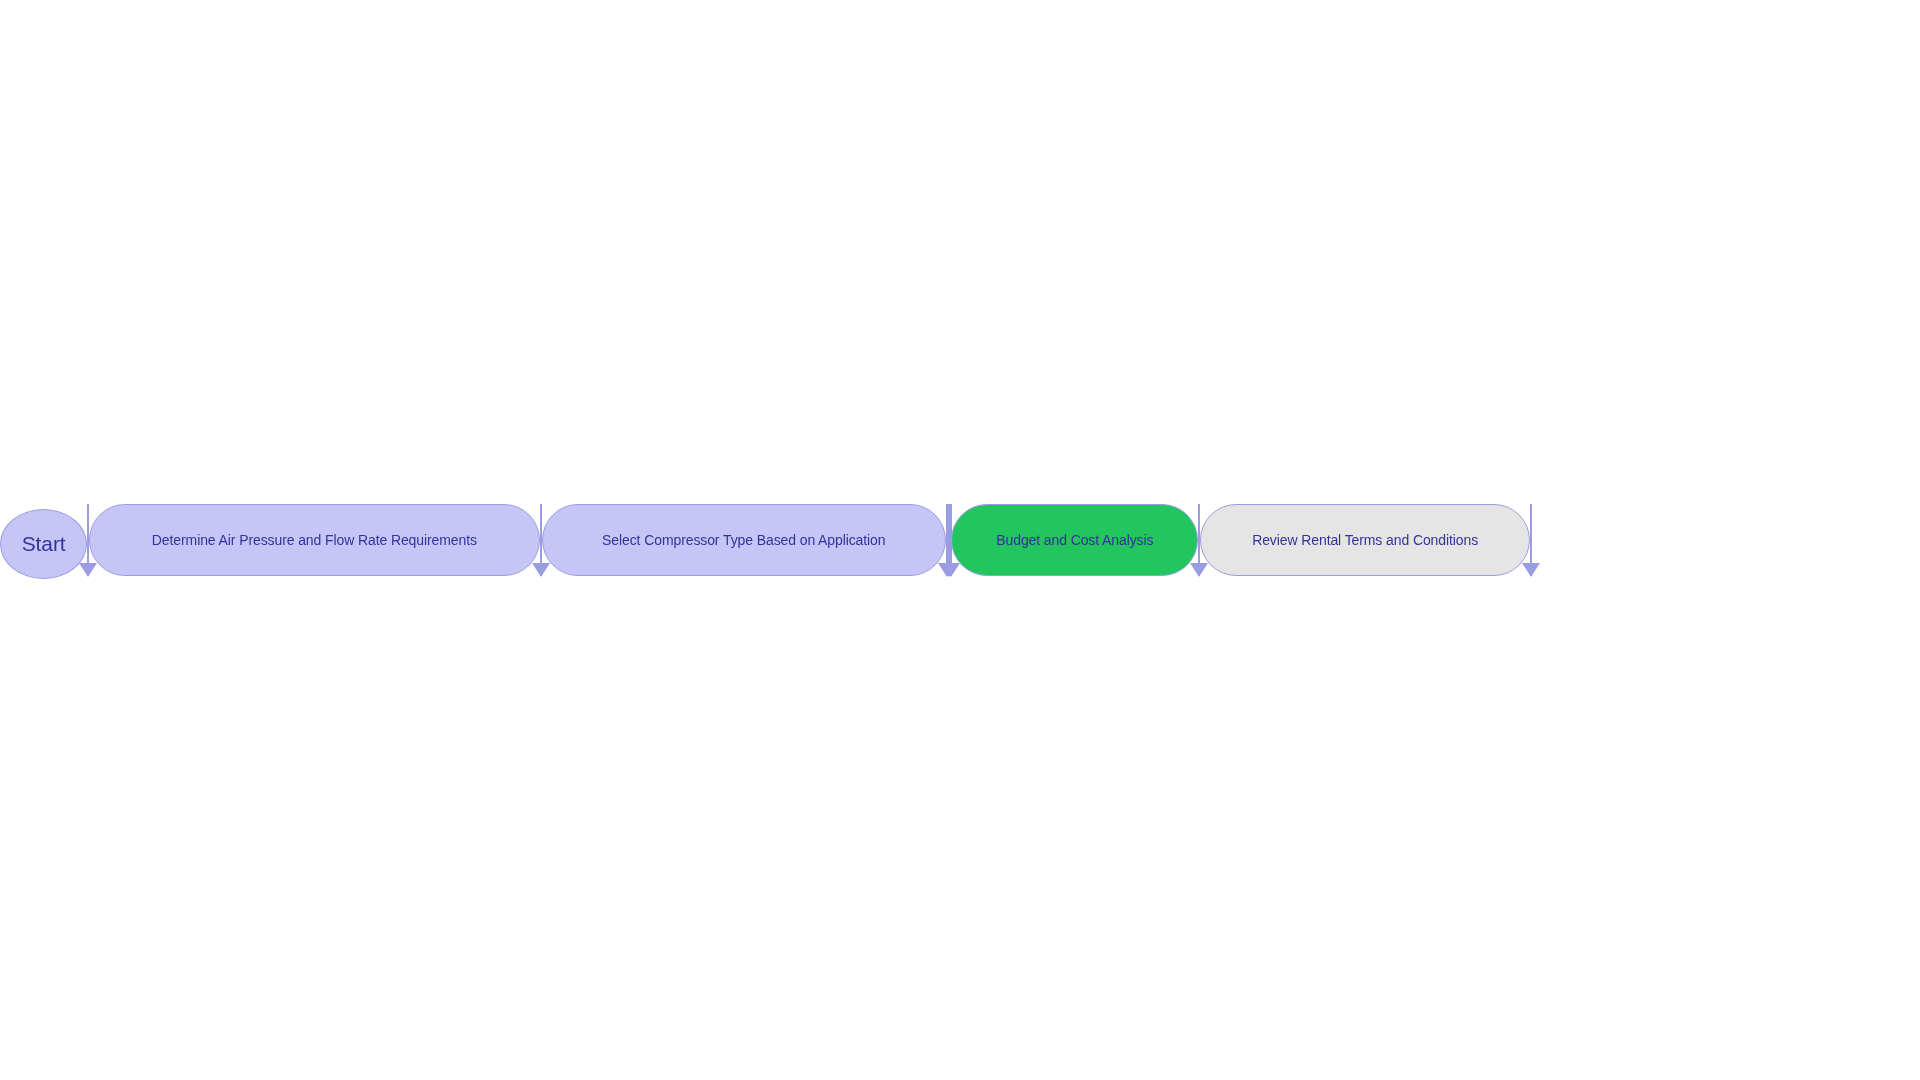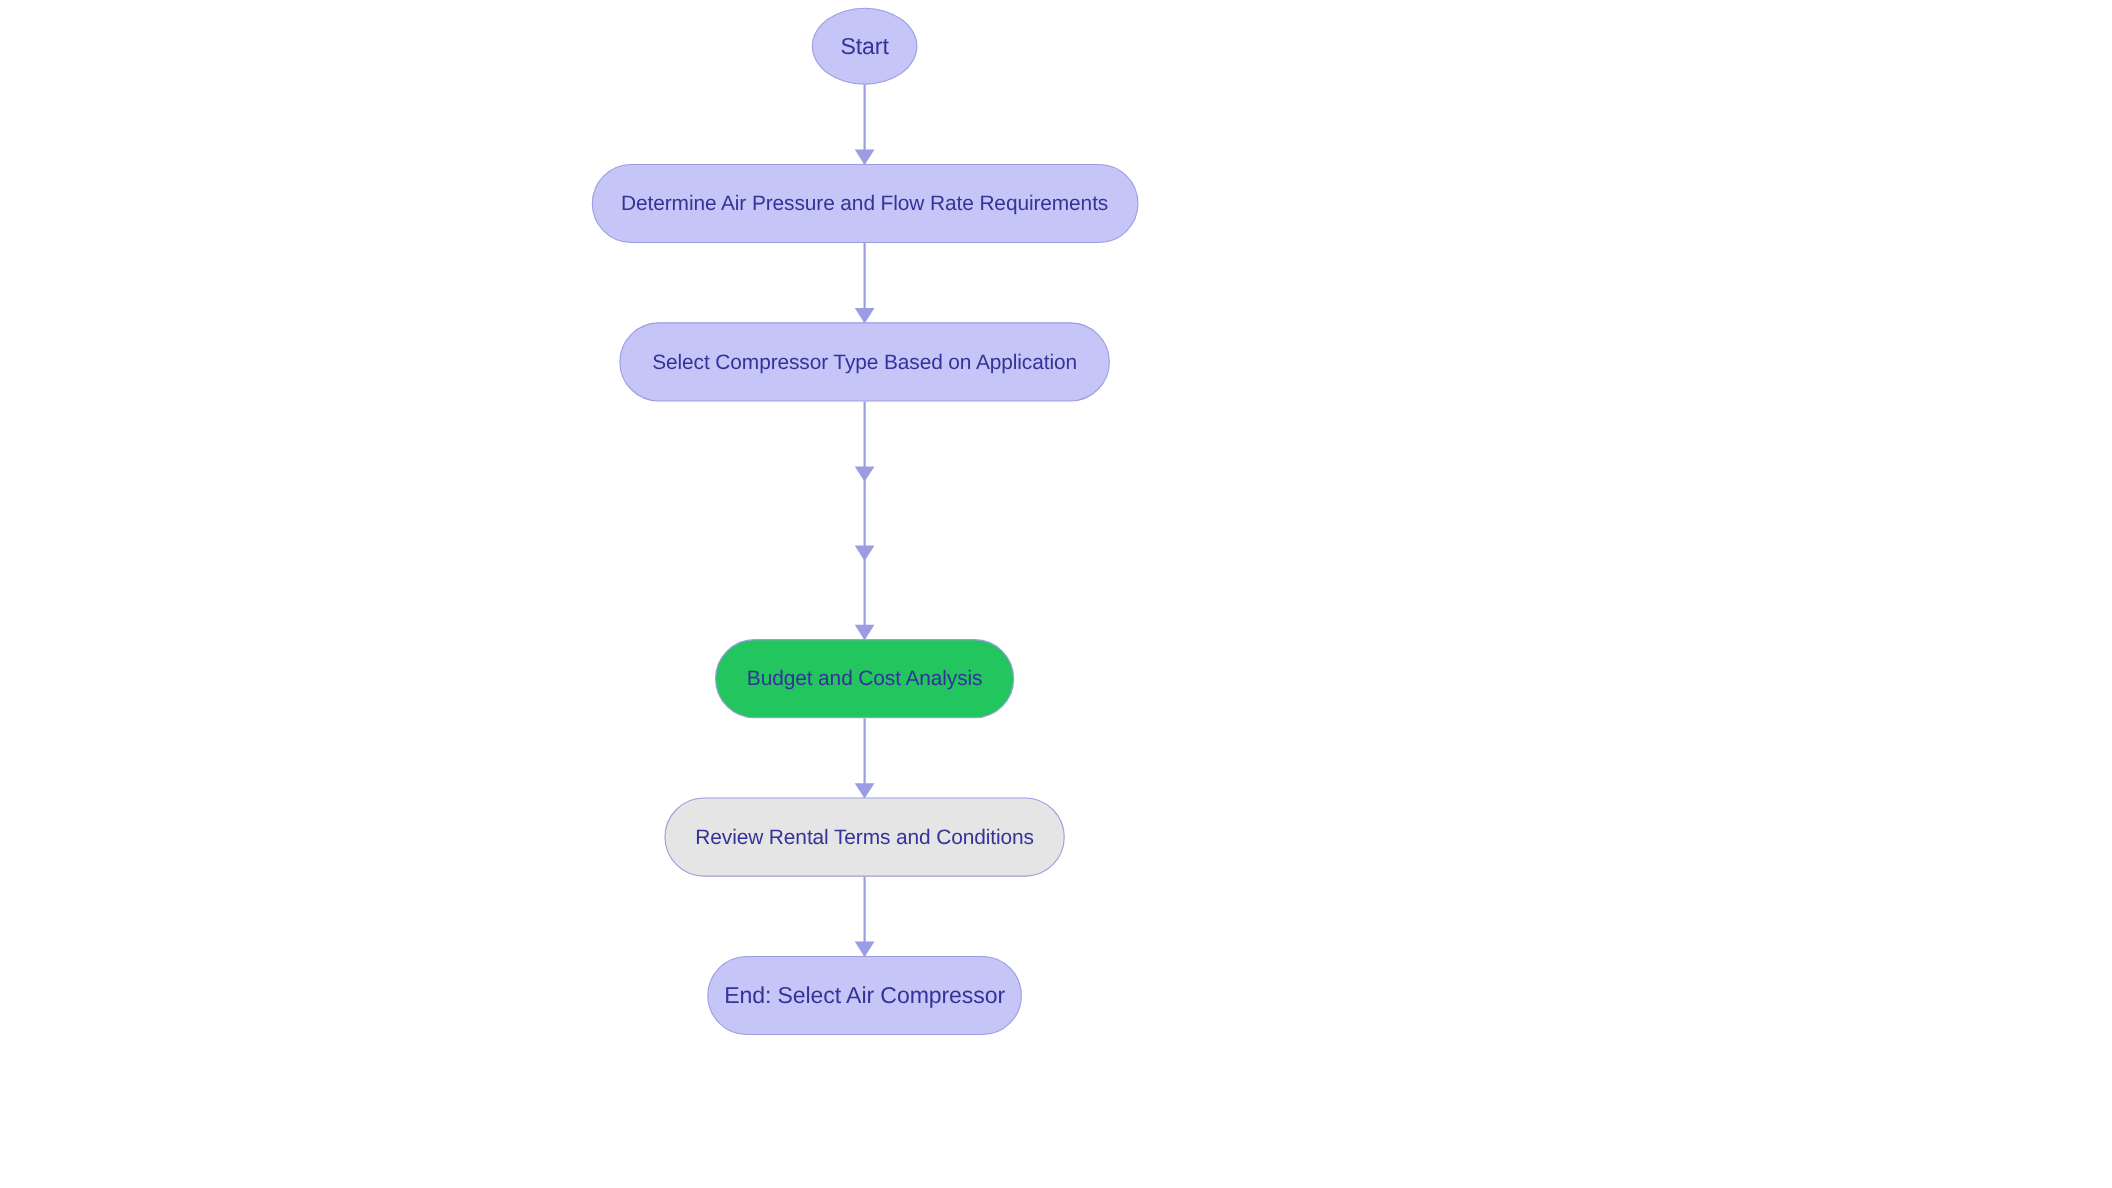--- a/index.html
+++ b/index.html
@@ -21,23 +21,22 @@
     background: #ffffff;
   }
 
   .flow-stack {
     position: absolute;
     left: 0;
     top: 0;
     width: 1532px;
     height: 1080px;
     display: flex;
-    flex-direction: column;
+    flex-direction: row;
     align-items: center;
-    margin-left: 20px;
   }
 
   
   .node {
     display: flex;
     align-items: center;
     justify-content: center;
     background: #c5c6f7;
     border: 1px solid #9b9de2;
     color: #333399;
@@ -56,21 +55,21 @@
 
   
   .node.terminal-start {
     border-radius: 50% / 50%;
     font-size: 21px;
   }
 
   
   .node.process {
     border-radius: 36px;
-    font-size: 19px;
+    font-size: 14px;
   }
 
   
   .node.terminal-end {
     border-radius: 36px;
     font-size: 21px;
   }
 
   
   .connector {
@@ -157,18 +156,15 @@
 
     <div class="node process" style="width: 364px; height: 72px; background: #e5e5e5; border-color: rgb(155, 157, 226); color: rgb(51, 51, 153);">
       <span class="node-label">Review Rental Terms and Conditions</span>
     </div>
 
     <div class="connector">
       <span class="line" style="background: rgb(155, 157, 226);"></span>
       <span class="arrowhead" style="border-top-color: rgb(155, 157, 226);"></span>
     </div>
 
-    <div class="node terminal-end" style="width: 286px; height: 72px; background: rgb(197, 198, 247); border-color: rgb(155, 157, 226); color: rgb(51, 51, 153);">
-      <span class="node-label">End: Select Air Compressor</span>
-    </div>
 
   </div>
 </div>
 
 </body></html>

